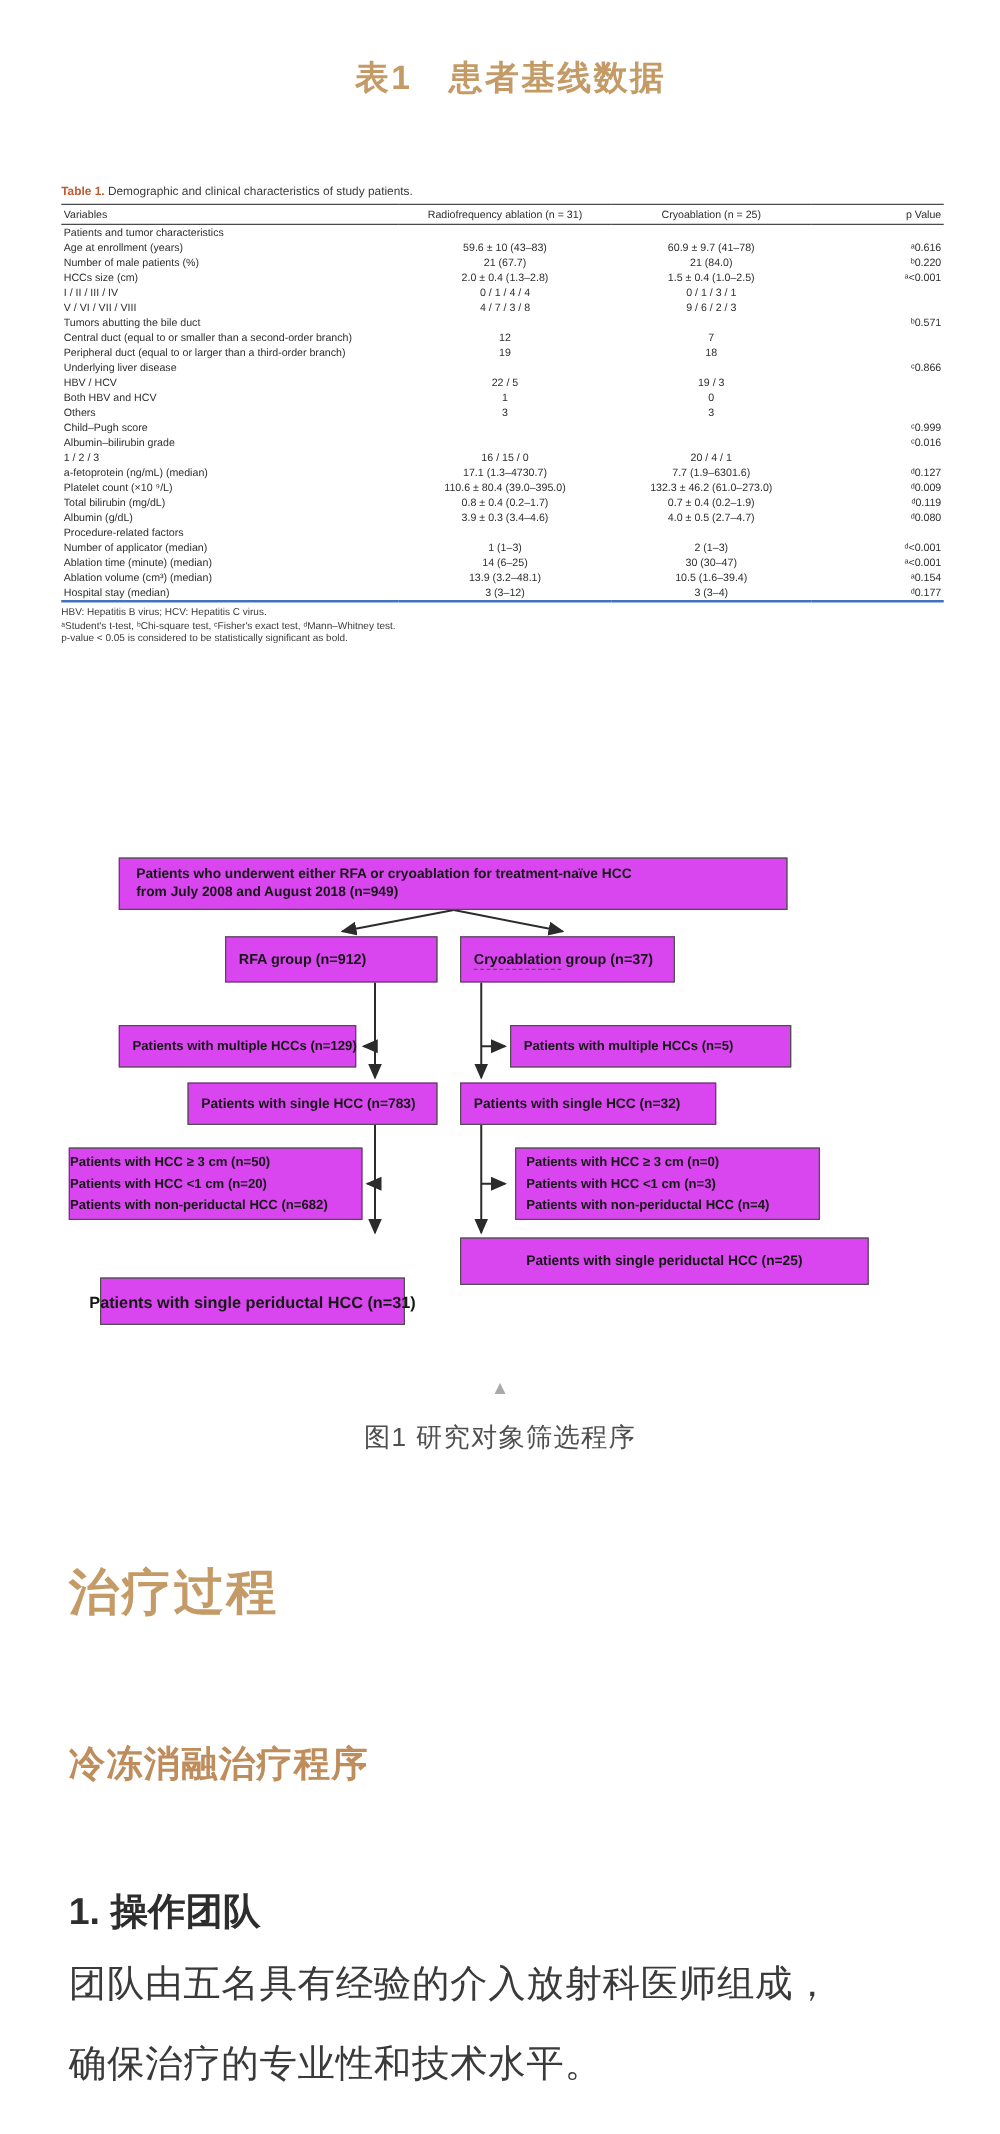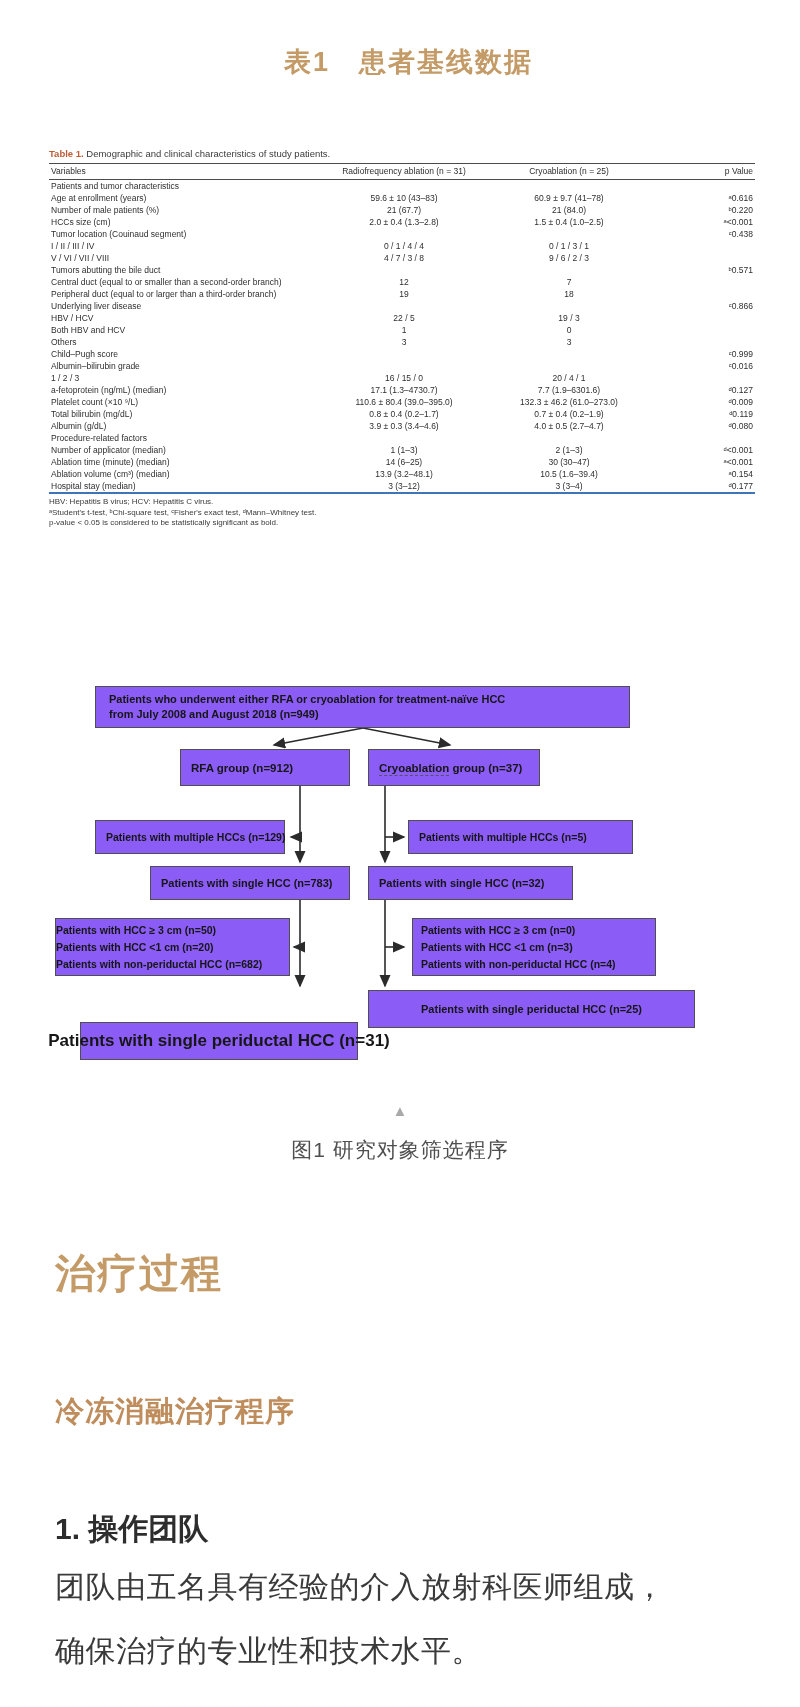--- a/index.html
+++ b/index.html
@@ -22,34 +22,34 @@
   table.jt col.c1 { width:270px; } table.jt col.c2 { width:170px; }
   table.jt col.c3 { width:160px; } table.jt col.c4 { width:106px; }
   table.jt th { padding:2px 2px; }
   .al { text-align:left; } .c { text-align:center; } .r { text-align:right; }
   td.ind { padding-left:16px; }
   td.b, .b { font-weight:bold; }
   .tfoot { margin-top:3px; font-size:8px; line-height:10.5px; color:#3a3a3a; }
 
   
   .fc { filter:blur(0.25px); }
-  .fc-box { position:absolute; border:1.6px solid #4f4f4f; background:#8b5cf6;
+  .fc-box { position:absolute; border:1.6px solid #4f4f4f; background:#d946ef;
     font-size:10.5px; font-weight:bold; color:#161616; white-space:nowrap;
     display:flex; flex-direction:column; justify-content:center; padding-left:10px; }
   .fc-box.center { align-items:center; padding-left:0; }
   .fc-top { left:95px; top:686px; width:535px; height:42px; font-size:11px; line-height:15px; padding-left:13px; }
   .fc-rfa { left:180px; top:749px; width:170px; height:37px; font-size:11.5px; }
   .fc-cryo { left:368px; top:749px; width:172px; height:37px; font-size:11.5px; }
   .fc-multl { left:95px;  top:820px; width:190px; height:34px; }
   .fc-multr { left:408px; top:820px; width:225px; height:34px; }
   .fc-singl { left:150px; top:866px; width:200px; height:34px; font-size:11px; }
   .fc-singr { left:368px; top:866px; width:205px; height:11px; font-size:11px; height:34px; }
   .fc-excll { left:55px;  top:918px; width:235px; height:58px; line-height:17px; padding-left:0; }
   .fc-exclr { left:412px; top:918px; width:244px; height:58px; line-height:17px; padding-left:8px; }
-  .fc-finl { left:80px;  top:990px; width:278px; height:38px; font-size:17px;margin-top:32px; }
+  .fc-finl { left:80px;  top:990px; width:244px; height:38px; font-size:13px;margin-top:32px; }
   .fc-finr { left:368px; top:990px; width:327px; height:38px; font-size:11px; }
   .usp { border-bottom:1.5px dashed #555; padding-bottom:1px; }
   svg.conn { position:absolute; left:0; top:630px; width:800px; height:410px; }
 
   
   .tri { top:1102px; left:0; width:800px; text-align:center; font-size:15px; color:#a9a9a9; cursor:pointer; }
   .figcap { top:1136px; left:0; width:800px; text-align:center; font-size:21px; color:#4f4f4f; letter-spacing:1px; }
 
   
   .h-serif { top:1246px; left:55px; font-family:"Liberation Serif", serif; font-weight:bold;
@@ -100,26 +100,20 @@
           <td class="al ind">Number of male patients (%)</td>
           <td class="c">21 (67.7)</td>
           <td class="c">21 (84.0)</td>
           <td class="r">ᵇ0.220</td>
         </tr>
         <tr>
           <td class="al ind">HCCs size (cm)</td>
           <td class="c">2.0 ± 0.4 (1.3–2.8)</td>
           <td class="c">1.5 ± 0.4 (1.0–2.5)</td>
           <td class="r b">ᵃ&lt;0.001</td>
-        </tr>
-        <tr>
-          <td class="al">Tumor location (Couinaud segment)</td>
-          <td class="c"></td>
-          <td class="c"></td>
-          <td class="r">ᶜ0.438</td>
         </tr>
         <tr>
           <td class="al ind">I / II / III / IV</td>
           <td class="c">0 / 1 / 4 / 4</td>
           <td class="c">0 / 1 / 3 / 1</td>
           <td class="r"></td>
         </tr>
         <tr>
           <td class="al ind">V / VI / VII / VIII</td>
           <td class="c">4 / 7 / 3 / 8</td>

